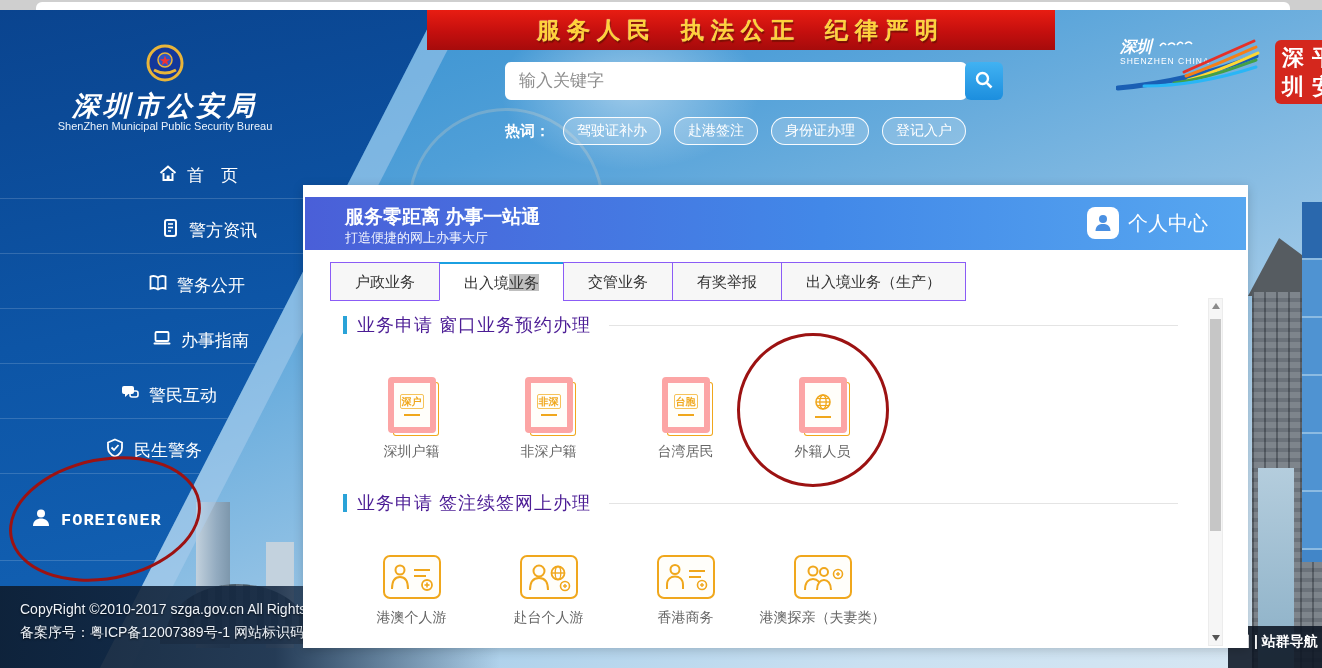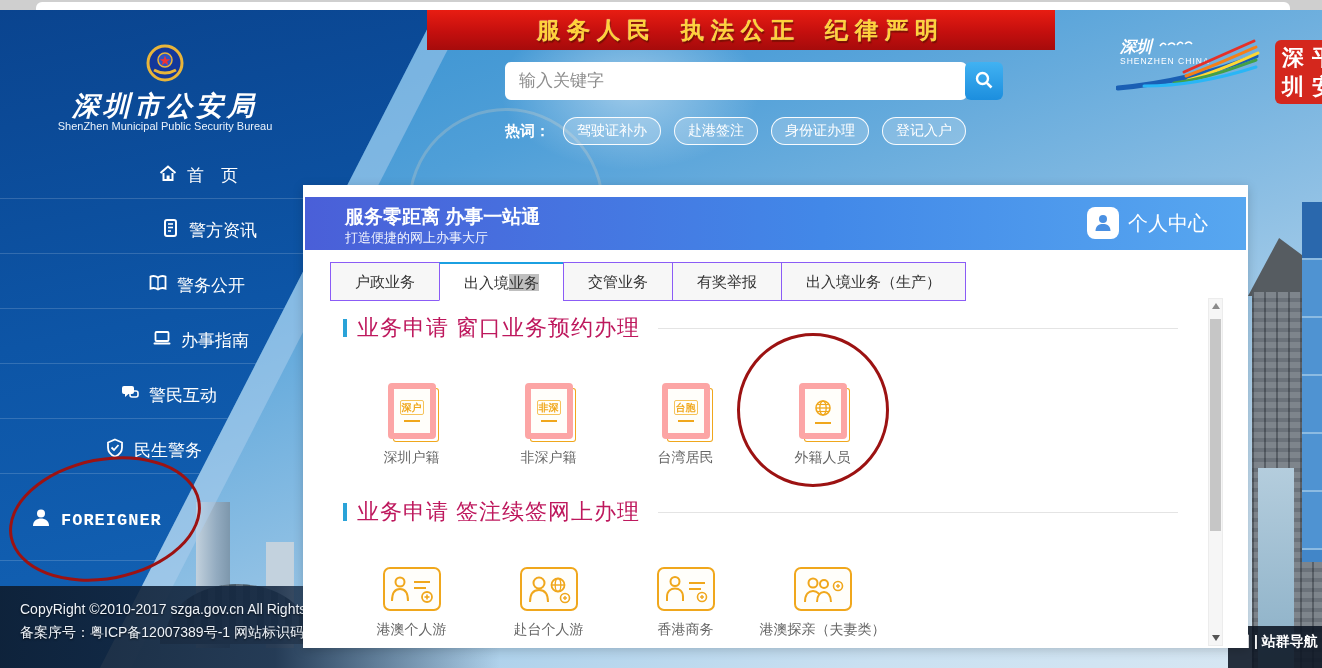--- a/index.html
+++ b/index.html
@@ -101,21 +101,21 @@
 
   .tabs{position:absolute;left:28px;top:77px;display:flex;}
   .tab{height:37px;line-height:37px;padding:0 24px;background:#f7f7f7;border:1px solid #8b5cf6;
        margin-left:-1px;font-size:15px;color:#333;cursor:pointer;white-space:nowrap;}
   .tab.active{background:#fff;border-top:2px solid #1ba0e1;border-bottom-color:#fff;height:36px;}
   .tab .sel{background:#bfbfbf;}
 
   .sections{position:absolute;left:40px;top:128px;width:845px;}
   .sec-title{display:flex;align-items:center;}
   .sec-bar{width:4px;height:18px;background:#2aa3d8;margin-right:10px;}
-  .sec-text{font-size:22px;color:#be185d;letter-spacing:1px;}
+  .sec-text{font-size:18px;color:#4c1d95;letter-spacing:1px;}
   .sec-line{flex:1;height:1px;background:#e4e4e4;margin-left:18px;margin-right:10px;}
   .svc-row{display:flex;margin-top:40px;margin-bottom:30px;}
   .svc-item{width:137px;display:flex;flex-direction:column;align-items:center;cursor:pointer;}
   .svc-label{margin-top:10px;font-size:14px;color:#666;white-space:nowrap;}
 
   .booklet{width:36px;height:44px;border:6px solid #fca5a5;border-radius:4px;background:#fffefa;
        box-shadow:4px 4px 0 -2px #fff,4px 4px 0 -1px #f0a71c;
        display:flex;flex-direction:column;align-items:center;justify-content:center;}
   .bk-tag{font-size:10px;font-weight:bold;color:#f0a71c;border:1px solid #f6c35a;border-radius:2px;
        padding:0 1px;line-height:13px;}

